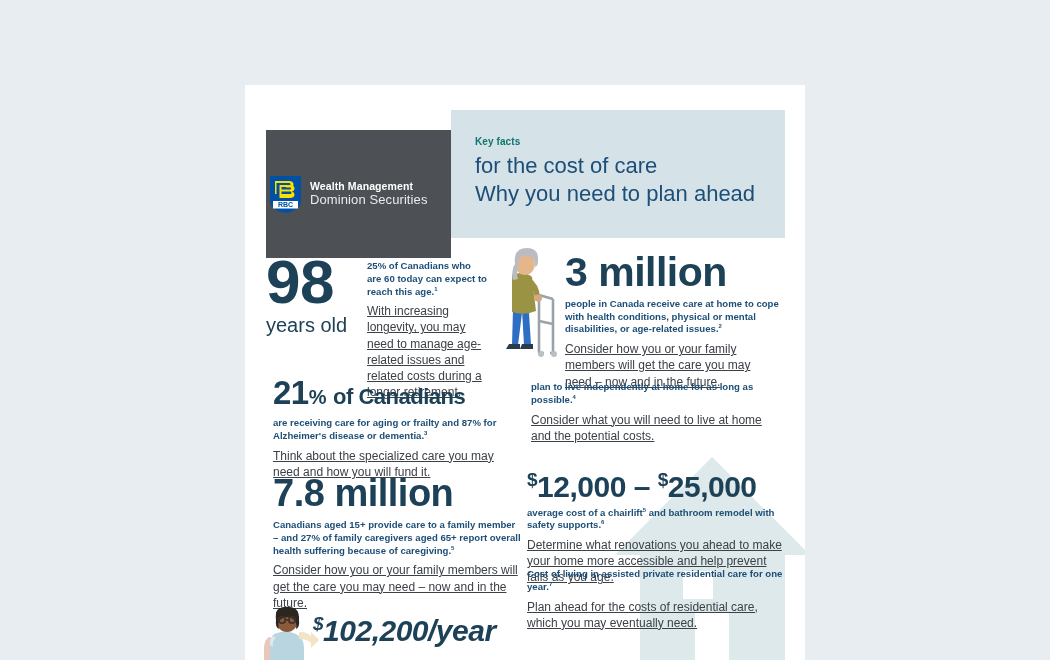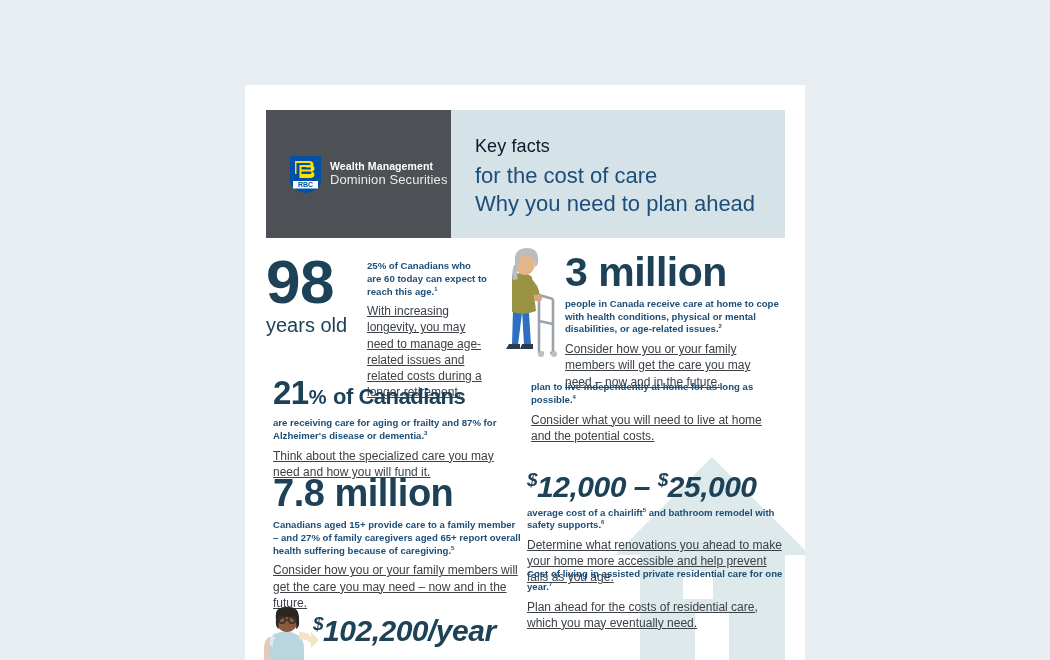--- a/index.html
+++ b/index.html
@@ -13,30 +13,30 @@
     position:absolute; left:245px; top:85px;
     width:560px; height:575px;
     background:#ffffff;
     overflow:hidden;
   }
 
   
   #header { position:absolute; left:21px; top:25px; width:519px; height:128px; display:flex; }
   #logo-panel {
     width:185px; height:128px; background:#4d5055;
-    display:flex; align-items:center; padding-left:24px;
+    display:flex; align-items:center; padding-left:4px;margin-top:20px;
   }
   #logo-mark { width:31px; height:37px; position:relative; flex:0 0 auto; }
   #logo-text { margin-left:9px; color:#ffffff; line-height:1.22; }
   .logo-l1 { font-size:10.5px; font-weight:bold; letter-spacing:.1px; }
   .logo-l2 { font-size:13px; font-weight:normal; color:#e9ebec; letter-spacing:.1px; }
   #title-panel {
     flex:1; background:#d5e2e8; padding:26px 0 0 24px;
   }
-  #kf-eyebrow { font-size:18px; font-weight:normal; color:#0f172a; letter-spacing:.1px; }
+  #kf-eyebrow { font-size:10px; font-weight:bold; color:#0f766e; letter-spacing:.1px; }
   #kf-title { font-size:22px; color:#1d4e77; line-height:1.26; margin-top:5px; font-weight:normal; }
 
   
   #house { position:absolute; left:370px; top:370px; width:195px; height:205px; }
 
   
   .stat { position:absolute; }
   .big { color:#1d4157; font-weight:bold; line-height:.95; letter-spacing:-.5px; }
   .lede { color:#1d4e77; font-weight:bold; font-size:9.6px; line-height:1.33; margin-top:6px; }
   .sub  { color:#3c4147; font-size:12px; line-height:1.35; margin-top:5px;text-decoration:underline; }
@@ -45,21 +45,21 @@
   .n98 { font-size:62px; }
   .yrs { font-size:20px; color:#1d4157; font-weight:normal; margin-top:2px; }
   .n3m { font-size:41px; }
   .n21 { font-size:33px; }
   .n21 .pct { font-size:20px; }
   .n21 .of  { font-size:22px; margin-left:7px; }
   .n100 { font-size:35px; }
   .n100 .pct { font-size:21px; }
   .n100 .of  { font-size:19px; margin-left:8px; }
   .n78 { font-size:38px; }
-  .money { font-size:30px;font-style:italic; }
+  .money { font-size:30px; }
   .money .dol { font-size:19px; vertical-align:super; line-height:0; }
   .n102 { font-size:30px;font-style:italic; }
   .n102 .dol { font-size:19px; vertical-align:super; line-height:0; }
 
   .people-img, .nurse-img { position:absolute; }
 </style>
 </head>
 <body>
 
 <div id="card">

